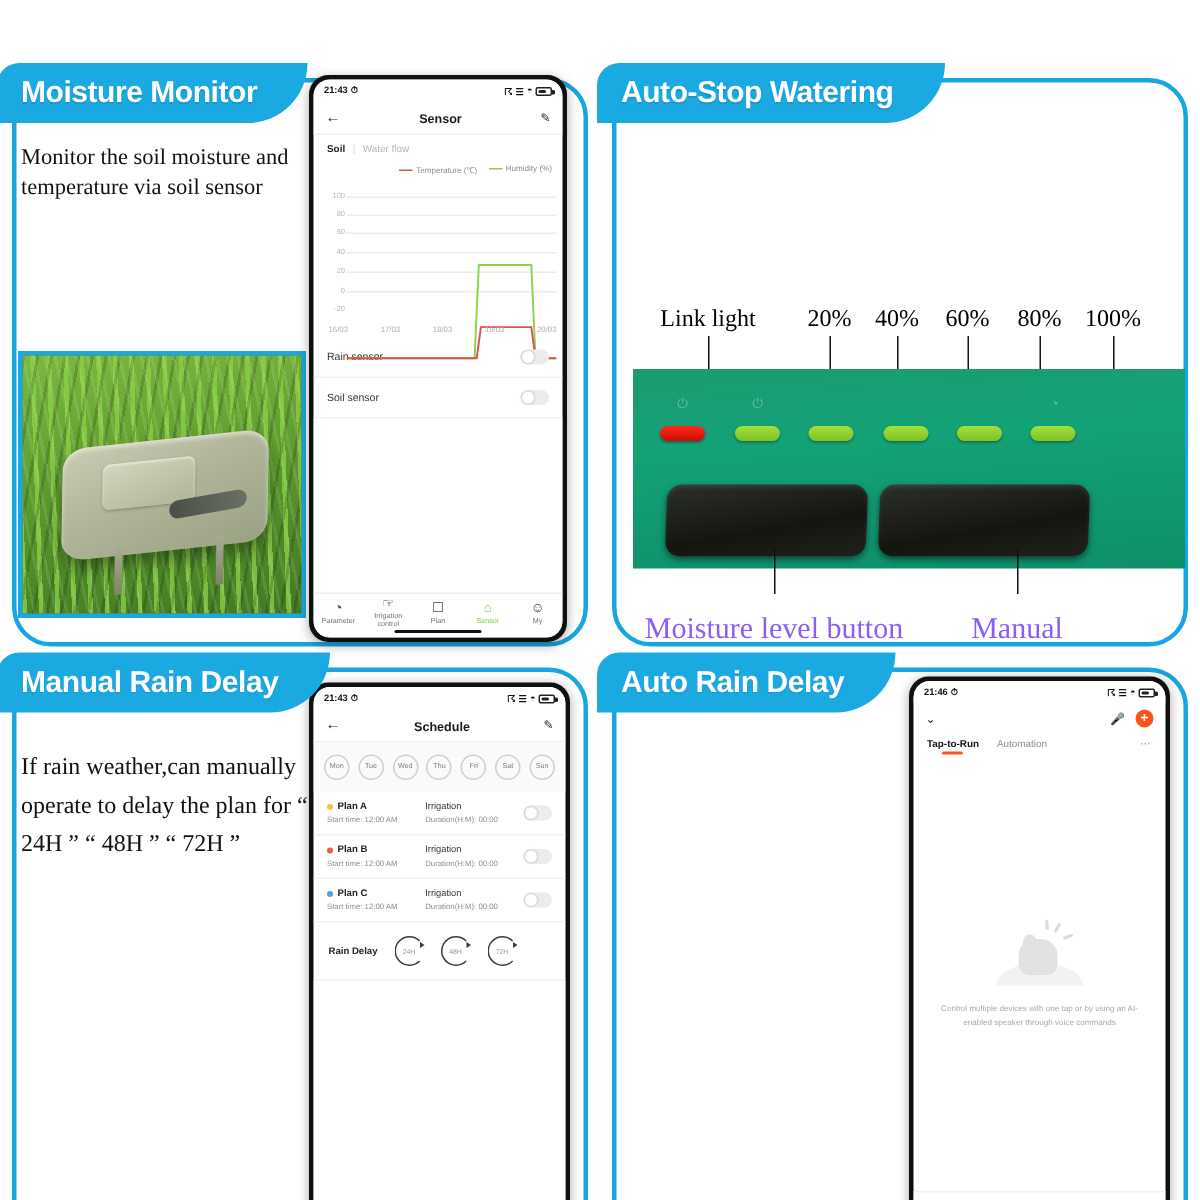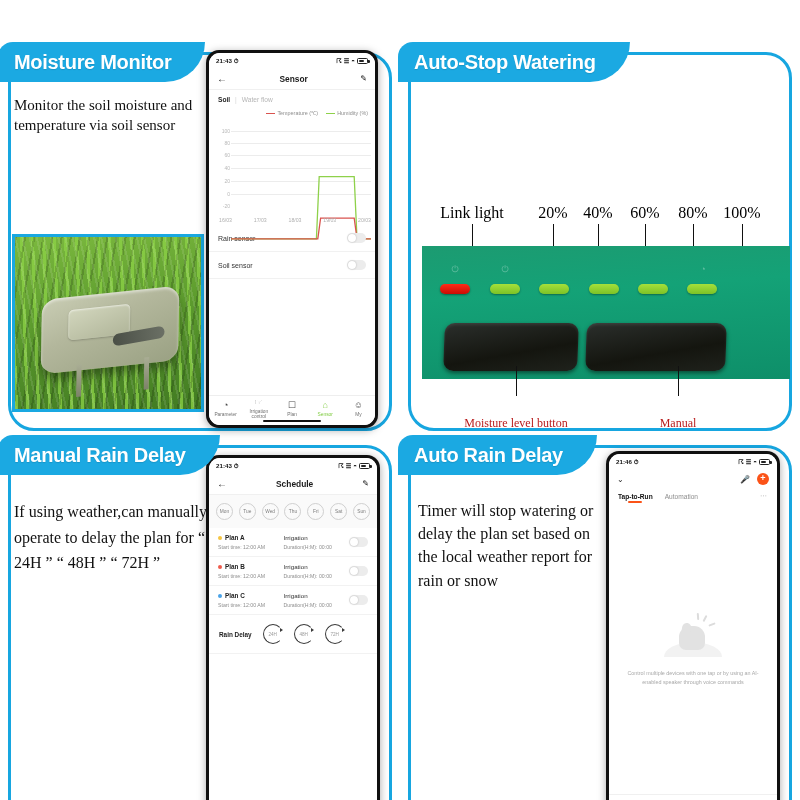--- a/index.html
+++ b/index.html
@@ -338,21 +338,21 @@
     height: 48px;
     background: linear-gradient(170deg,#2b2f2c 0%, #14150f 60%, #1f221c 100%);
     border-radius: 10px;
     box-shadow: inset 0 2px 3px rgba(255,255,255,.09), 0 2px 4px rgba(0,0,0,.5);
   }
   .btn-pad.left  { left: 22px; width: 134px; transform: skewX(-2deg); }
   .btn-pad.right { left: 164px; width: 140px; transform: skewX(-2deg); }
   .btm-labels { position: absolute; left: 0; right: 0; bottom: -2px; height: 34px; }
   .btm-label {
     position: absolute; bottom: 0;
-    font-family: "Liberation Serif", serif; font-size: 12px; color: #b91c1c;
+    font-family: "Liberation Serif", serif; font-size: 20px; color: #8b5cf6;
     transform: translateX(-50%); white-space: nowrap;
   }
 </style>
 </head>
 <body>
 
 <div class="grid">
 
   <div class="panel">
     <div class="panel-frame"></div>
@@ -530,21 +530,21 @@
 
     </div>
   </div>
 
   <div class="panel">
     <div class="panel-frame"></div>
     <div class="panel-inner">
 
       <div class="hdr">Manual Rain Delay</div>
 
-      <div class="copy copy-3">If using weather,can  manually operate to delay the plan for “ 24H ” “ 48H ” “ 72H ”</div>
+      <div class="copy copy-3">If rain weather,can  manually operate to delay the plan for “ 24H ” “ 48H ” “ 72H ”</div>
 
       <div class="phone p3">
         <div class="screen">
 
           <div class="statusbar">
             <div class="sb-left">
               <span>21:43</span>
               <span>⏱</span>
             </div>
             <div class="sb-right">
@@ -655,21 +655,20 @@
 
     </div>
   </div>
 
   <div class="panel">
     <div class="panel-frame"></div>
     <div class="panel-inner">
 
       <div class="hdr">Auto Rain Delay</div>
 
-      <div class="copy copy-4">Timer will stop watering or delay the plan set based on the local weather report for rain or snow</div>
 
       <div class="phone p4">
         <div class="screen">
 
           <div class="statusbar">
             <div class="sb-left">
               <span>21:46</span>
               <span>⏱</span>
             </div>
             <div class="sb-right">

